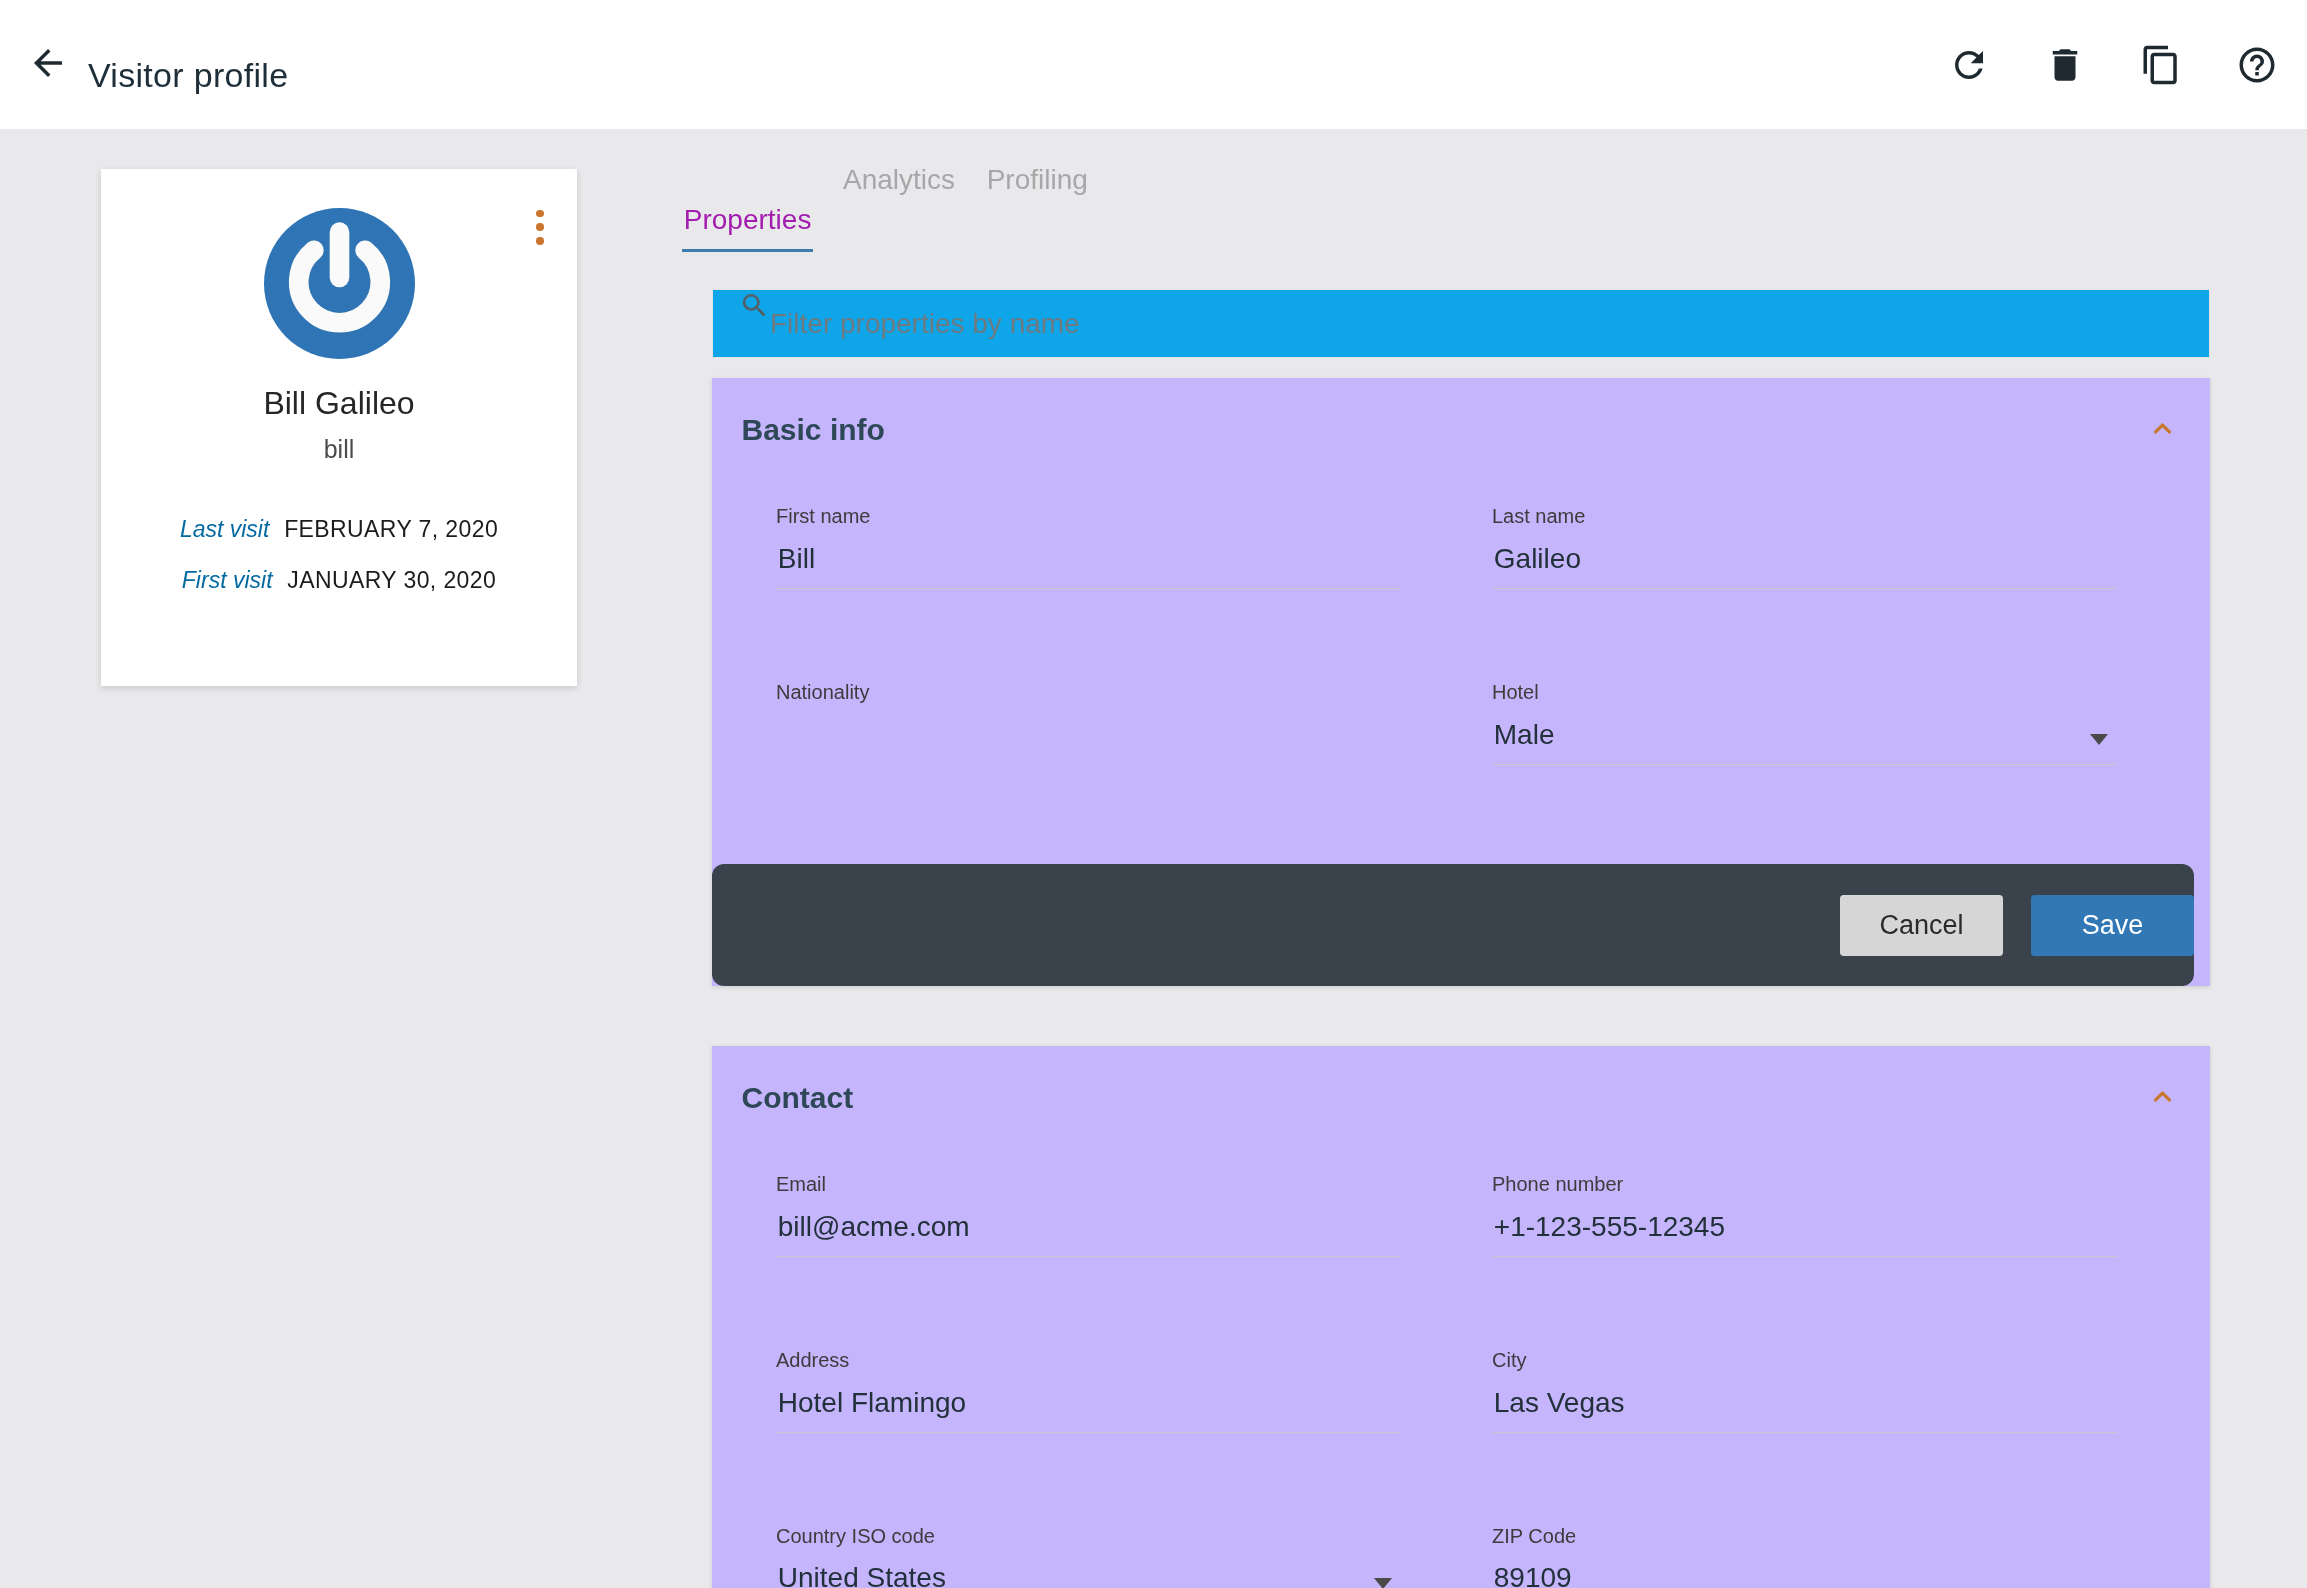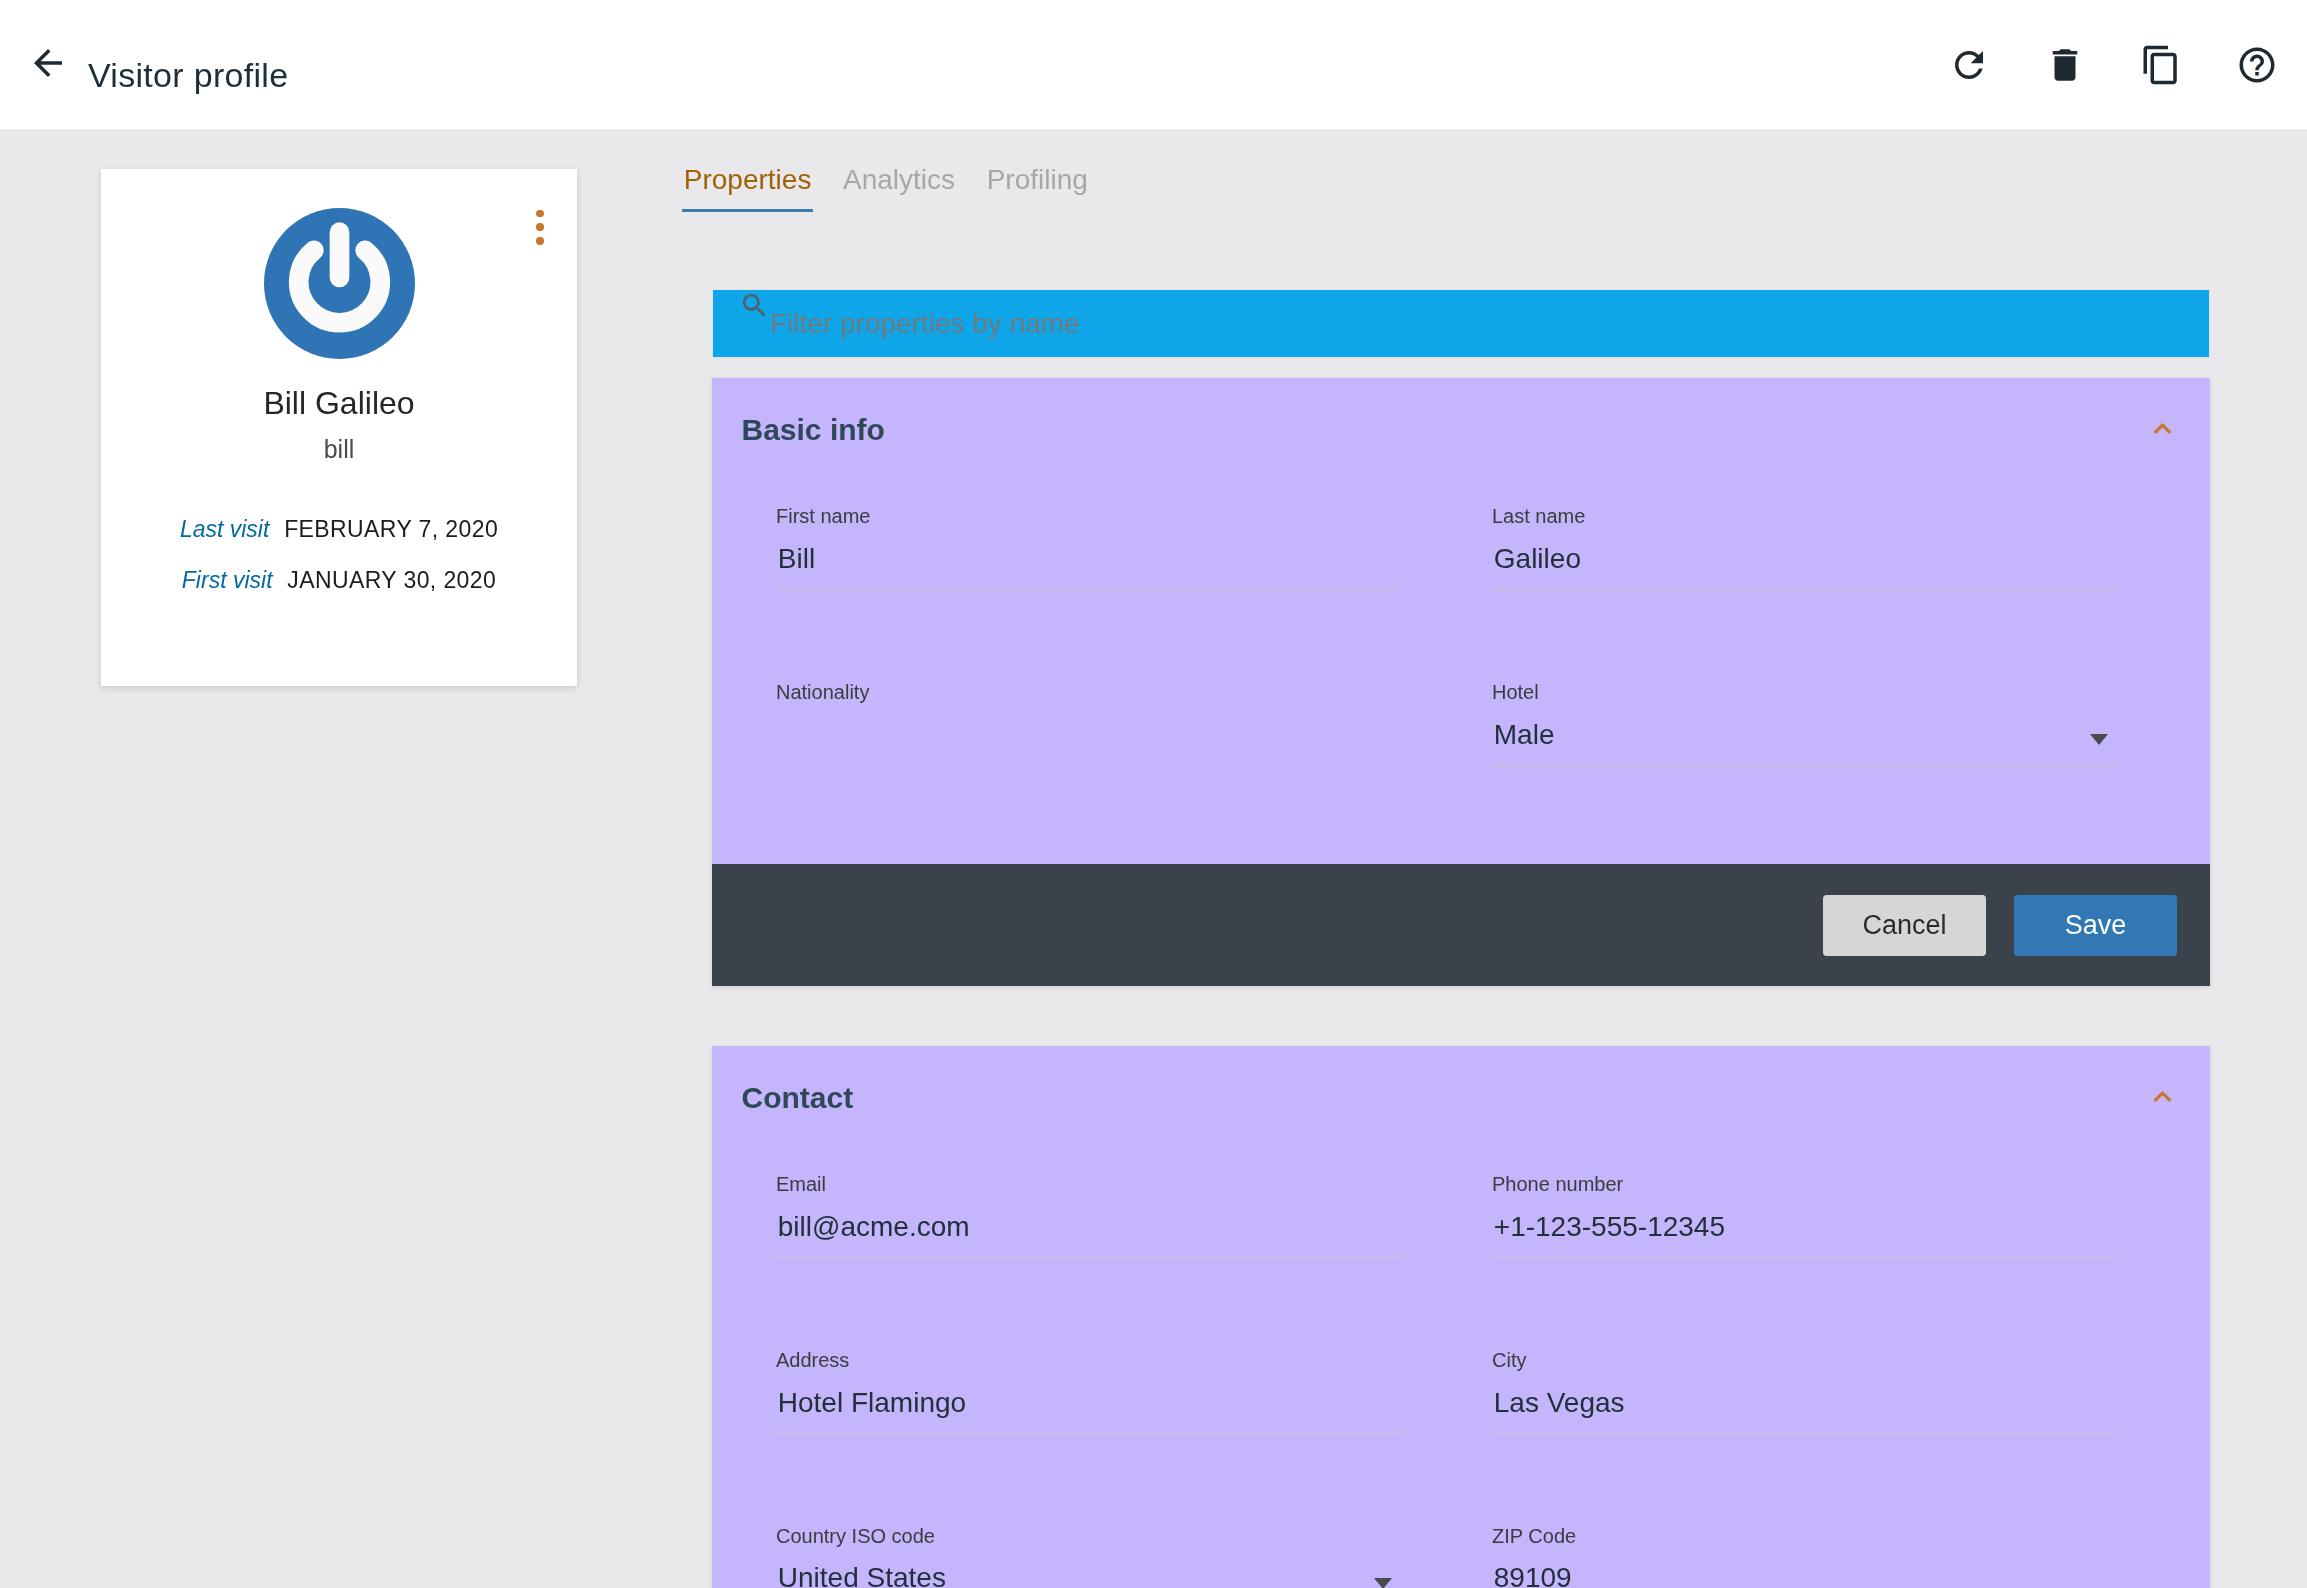--- a/index.html
+++ b/index.html
@@ -54,21 +54,21 @@
 
   
   .tabs {
     position: absolute; left: 682px; top: 160px;
     display: flex; gap: 28px;
   }
   .tab {
     font-size: 28px; color: #a7a7a9; padding: 3.7px 1.8px 13px 1.8px;
     border-bottom: 3.7px solid transparent;
   }
-  .tab.active { color: #a16207; border-bottom-color: #3c7cb0; }
+  .tab.active { color: #a21caf; border-bottom-color: #3c7cb0; margin-top: 40px; }
 
   
   .search-box {
     position: absolute; left: 712px; top: 289px; width: 1498px; height: 69px;
     background: #0ea5e9; border: 0.9px solid #e2e2e4;
     display: flex; align-items: flex-start; padding-left: 26px; 
   }
   .search-input {
     flex: 1; height: 100%; border: none; outline: none; background: transparent;
     font-size: 28px; color: #30404a;
@@ -104,24 +104,24 @@
   }
   .dd-arrow {
     position: absolute; right: 9.2px; bottom: 18.5px;
     width: 0; height: 0;
     border-left: 9.2px solid transparent; border-right: 9.2px solid transparent;
     border-top: 11px solid #4a4a4a;
   }
 
   
   .save-bar {
-    position: absolute; left: 0; right: 0; bottom: 0; height: 122px;
+    position: absolute; left: 0; right: 16px; bottom: 0; height: 122px;
     background: #3a434c;
     display: flex; align-items: center; justify-content: flex-end;
-    gap: 28px; padding-right: 33px;
+    gap: 28px;  border-radius: 12px;
   }
   .btn { width: 163px; height: 61px; border-radius: 3.7px; font-size: 27px; }
   .btn-cancel { background: #d6d6d6; color: #2b2b2b; }
   .btn-save { background: #3178b5; color: #ffffff; }
 </style>
 </head>
 <body>
 
 <div class="header">
   <button class="back-btn">

